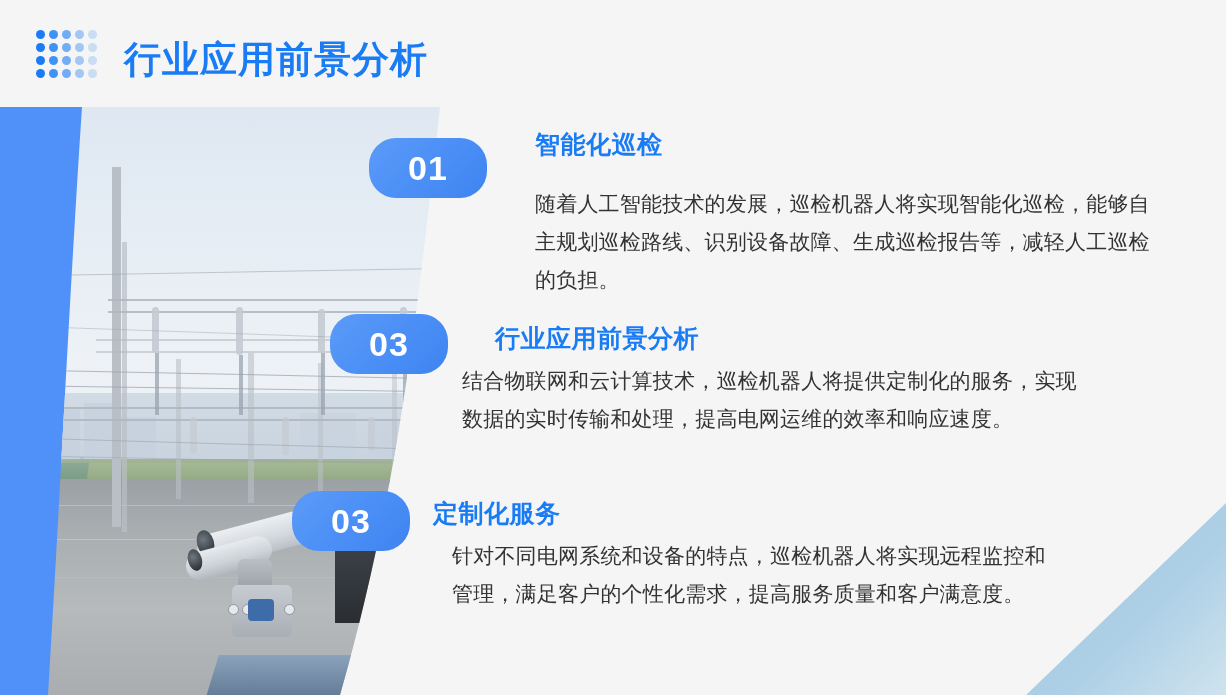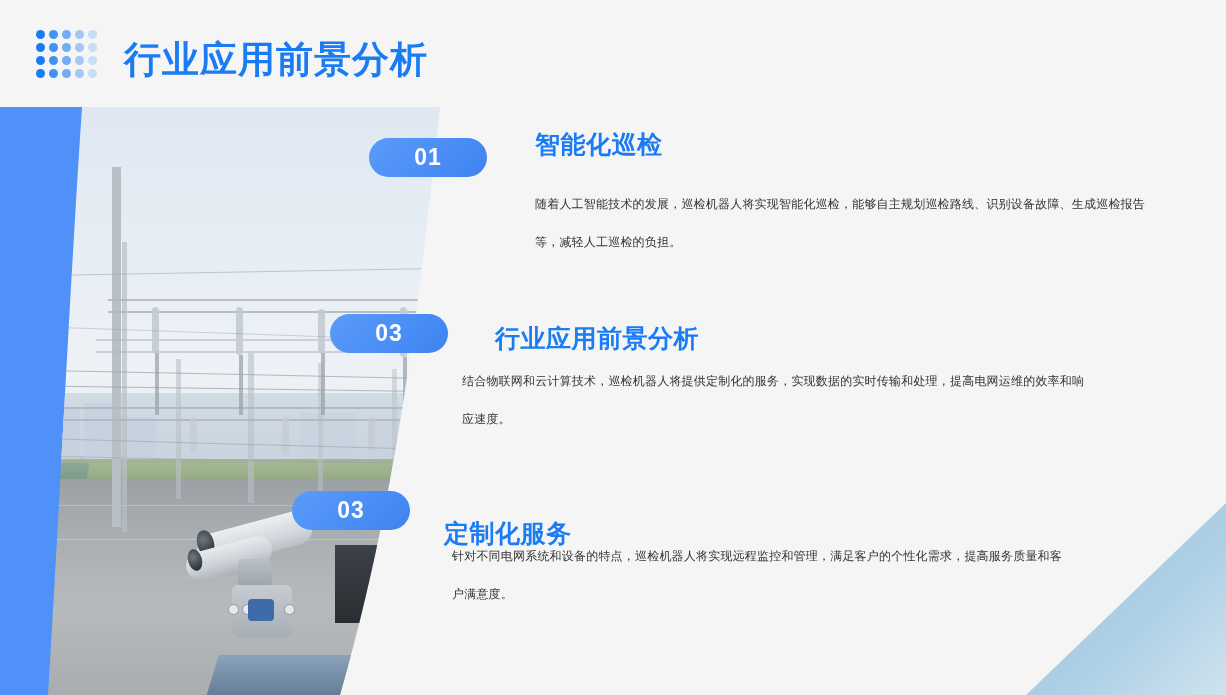--- a/index.html
+++ b/index.html
@@ -217,44 +217,44 @@
   .content {
     position: absolute;
     left: 0; top: 0;
     width: 1226px; height: 588px;
     z-index: 10;
   }
   .item { position: absolute; }
 
   .badge {
     position: absolute;
-    height: 39px;
+    height: 60px;
     width: 118px;
     border-radius: 27px;
     background: linear-gradient(135deg, #5b9bf8 0%, #4a8ef6 55%, #3f83f0 100%);
     color: #ffffff;
-    font-size: 23px;
+    font-size: 34px;
     font-weight: bold;
     display: flex;
     align-items: center;
     justify-content: center;
     letter-spacing: 1px;
     z-index: 12;
   }
   .item-title {
     position: absolute;
     font-size: 25px;
     font-weight: bold;
     color: #1a7cf5;
     letter-spacing: 0.5px;
     white-space: nowrap;
   }
   .item-desc {
     position: absolute;
-    font-size: 12px;
+    font-size: 21px;
     color: #333333;
     line-height: 38px;
     letter-spacing: 0.2px;
   }
 
   
   .corner-tri {
     position: absolute;
     right: 0;
     bottom: 0;
@@ -391,19 +391,19 @@
       </div>
 
       <div class="item">
         <div class="badge" style="left:330px; top:207px;">03</div>
         <div class="item-title" style="left:495px; top:215px;">行业应用前景分析</div>
         <div class="item-desc" style="left:462px; top:255px; width:632px;">结合物联网和云计算技术，巡检机器人将提供定制化的服务，实现数据的实时传输和处理，提高电网运维的效率和响应速度。</div>
       </div>
 
       <div class="item">
         <div class="badge" style="left:292px; top:384px;">03</div>
-        <div class="item-title" style="left:444px; top:390px;margin-top:20px;">定制化服务</div>
+        <div class="item-title" style="left:433px; top:390px;">定制化服务</div>
         <div class="item-desc" style="left:452px; top:430px; width:612px;">针对不同电网系统和设备的特点，巡检机器人将实现远程监控和管理，满足客户的个性化需求，提高服务质量和客户满意度。</div>
       </div>
 
     </div>
   </div>
 </div>
 
 </body></html>

